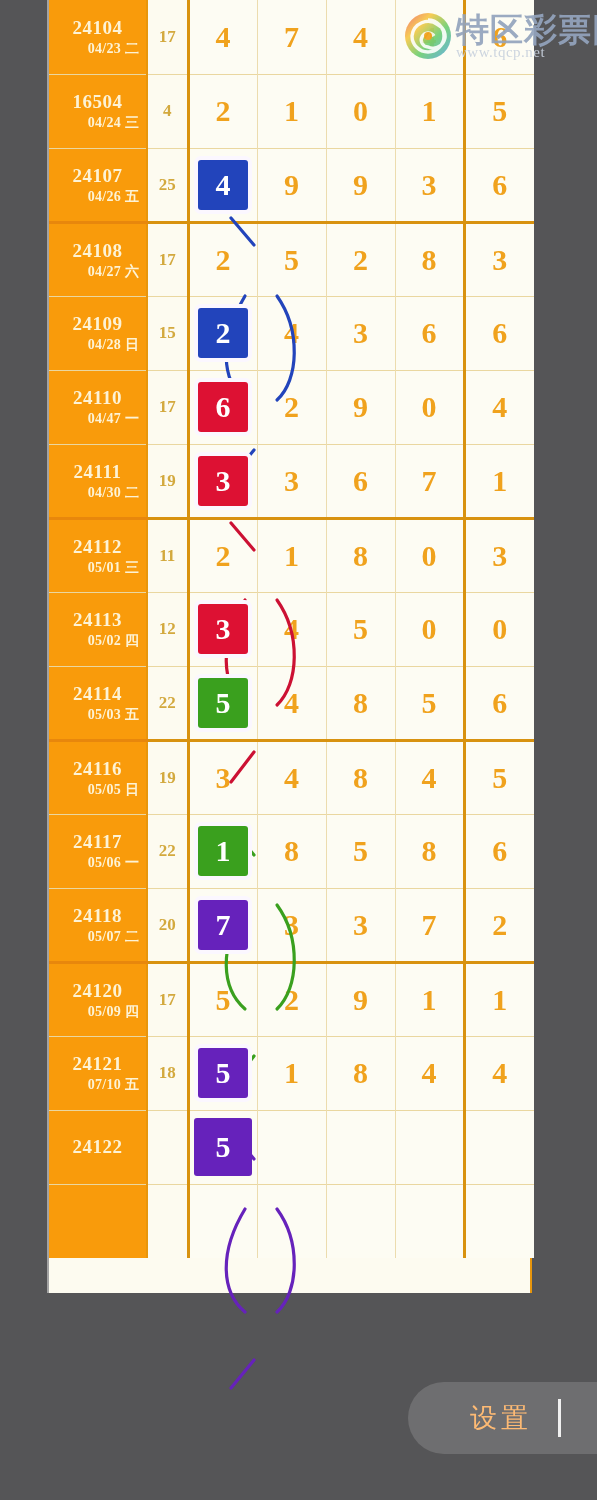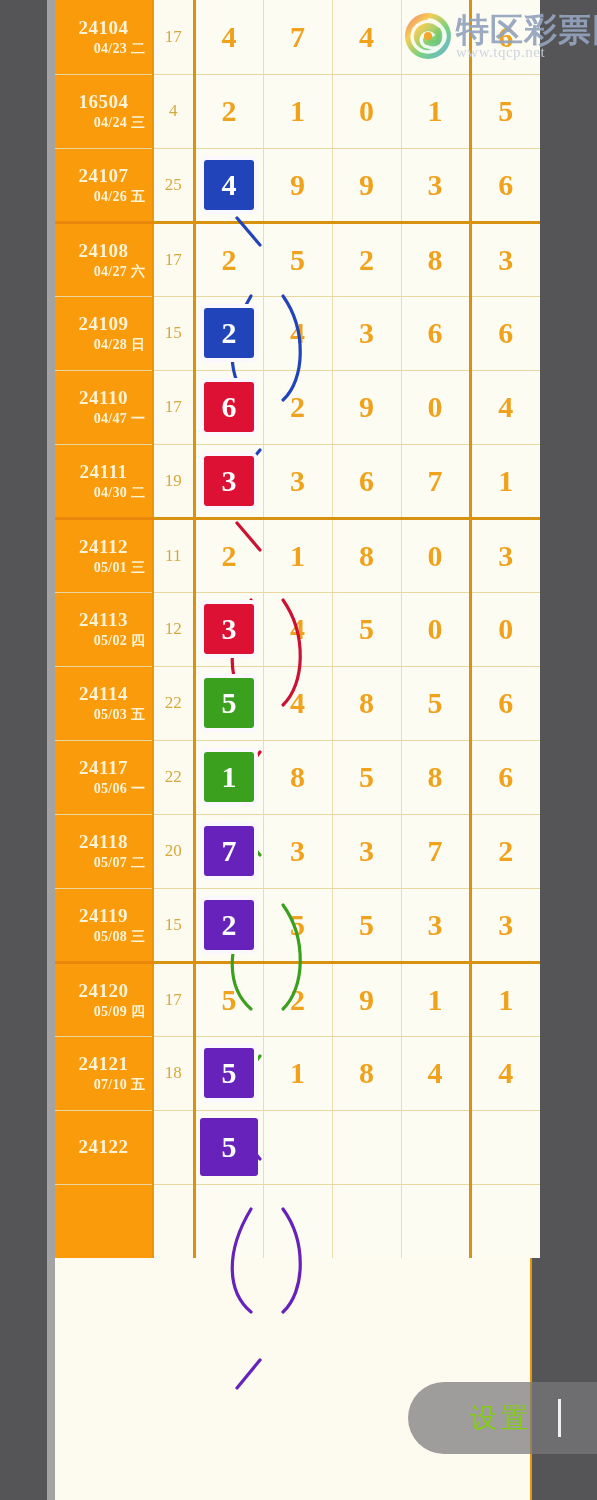--- a/index.html
+++ b/index.html
@@ -7,23 +7,23 @@
     width: 597px; height: 1500px;
     background: #555557;
     font-family: "Liberation Serif", "DejaVu Serif", serif;
     overflow: hidden;
   }
   #root { position: relative; width: 597px; height: 1500px; overflow: hidden; }
 
   
   #table-wrap {
     position: absolute; left: 47px; top: 0;
-    width: 485px; height: 1500px;
+    width: 485px; height: 1293px;
     background: #fdfbf0;
-    border-left: 8px solid #a3a3a3;
+    border-left: 2px solid #a3a3a3;
     border-right: 2px solid #e8960c;
   }
   table#trend-table {
     width: 100%; border-collapse: collapse; table-layout: fixed;
   }
   table#trend-table td { padding: 0; }
 
   col.c-issue { width: 98px; }
   col.c-sum   { width: 41px; }
   col.c-d     { width: 69px; }
@@ -43,21 +43,21 @@
     line-height: 1.25;
   }
   tr.row.sep > td.issue { border-top: 3px solid #e8870c; }
   .issue-no { display:block; font-size: 19px; font-weight: bold; letter-spacing: .5px; }
   .issue-date { display:block; font-size: 14px; font-weight: bold; letter-spacing: .3px; padding-left: 32px; }
 
   td.sum {
     background: #fdfbf0;
     color: #d3a93e;
     text-align: center; vertical-align: middle;
-    font-size: 17px; font-weight: normal;
+    font-size: 17px; font-weight: bold;
     border-right: 3px solid #d8920f;
   }
 
   td.dg {
     background: #fdfcf3;
     text-align: center; vertical-align: middle;
     color: #f0a21d;
     font-size: 30px; font-weight: bold;
     border-right: 1px solid #ecdcae;
     position: relative;
@@ -108,21 +108,21 @@
   #settings-fab {
     position: absolute; left: 408px; top: 1382px;
     width: 230px; height: 72px;
     background: rgba(120,120,122,.72);
     border-radius: 36px 0 0 36px;
     z-index: 6;
     display: flex; align-items: center;
   }
   #settings-label {
     margin-left: 62px;
-    color: #84cc16; font-size: 27px; letter-spacing: 4px;
+    color: #fdba74; font-size: 27px; letter-spacing: 4px;
     font-family: Liberation Mono, monospace;
   }
   #settings-divider {
     margin-left: 26px; width: 3px; height: 38px; background: #f0f0f0;
   }
 </style>
 </head>
 <body>
 
 <div id="root">
@@ -253,20 +253,32 @@
               <span class="issue-no">24114</span>
               <span class="issue-date">05/03 五</span>
             </td>
             <td class="sum">22</td>
             <td class="dg d1"><span class="chip" style="background: rgb(58, 160, 30);">5</span></td>
             <td class="dg d2">4</td>
             <td class="dg d3">8</td>
             <td class="dg d4">5</td>
             <td class="dg d5 d5">6</td>
           </tr>
+          <tr class="row sep">
+            <td class="issue">
+              <span class="issue-no">24116</span>
+              <span class="issue-date">05/05 日</span>
+            </td>
+            <td class="sum">19</td>
+            <td class="dg d1">3</td>
+            <td class="dg d2">4</td>
+            <td class="dg d3">8</td>
+            <td class="dg d4">4</td>
+            <td class="dg d5 d5">5</td>
+          </tr>
           <tr class="row">
             <td class="issue">
               <span class="issue-no">24117</span>
               <span class="issue-date">05/06 一</span>
             </td>
             <td class="sum">22</td>
             <td class="dg d1"><span class="chip" style="background: rgb(58, 160, 30);">1</span></td>
             <td class="dg d2">8</td>
             <td class="dg d3">5</td>
             <td class="dg d4">8</td>
@@ -276,32 +288,20 @@
             <td class="issue">
               <span class="issue-no">24118</span>
               <span class="issue-date">05/07 二</span>
             </td>
             <td class="sum">20</td>
             <td class="dg d1"><span class="chip" style="background: rgb(102, 34, 187);">7</span></td>
             <td class="dg d2">3</td>
             <td class="dg d3">3</td>
             <td class="dg d4">7</td>
             <td class="dg d5 d5">2</td>
-          </tr>
-          <tr class="row">
-            <td class="issue">
-              <span class="issue-no">24119</span>
-              <span class="issue-date">05/08 三</span>
-            </td>
-            <td class="sum">15</td>
-            <td class="dg d1"><span class="chip" style="background: rgb(102, 34, 187);">2</span></td>
-            <td class="dg d2">5</td>
-            <td class="dg d3">5</td>
-            <td class="dg d4">3</td>
-            <td class="dg d5 d5">3</td>
           </tr>
           <tr class="row sep">
             <td class="issue">
               <span class="issue-no">24120</span>
               <span class="issue-date">05/09 四</span>
             </td>
             <td class="sum">17</td>
             <td class="dg d1">5</td>
             <td class="dg d2">2</td>
             <td class="dg d3">9</td>

